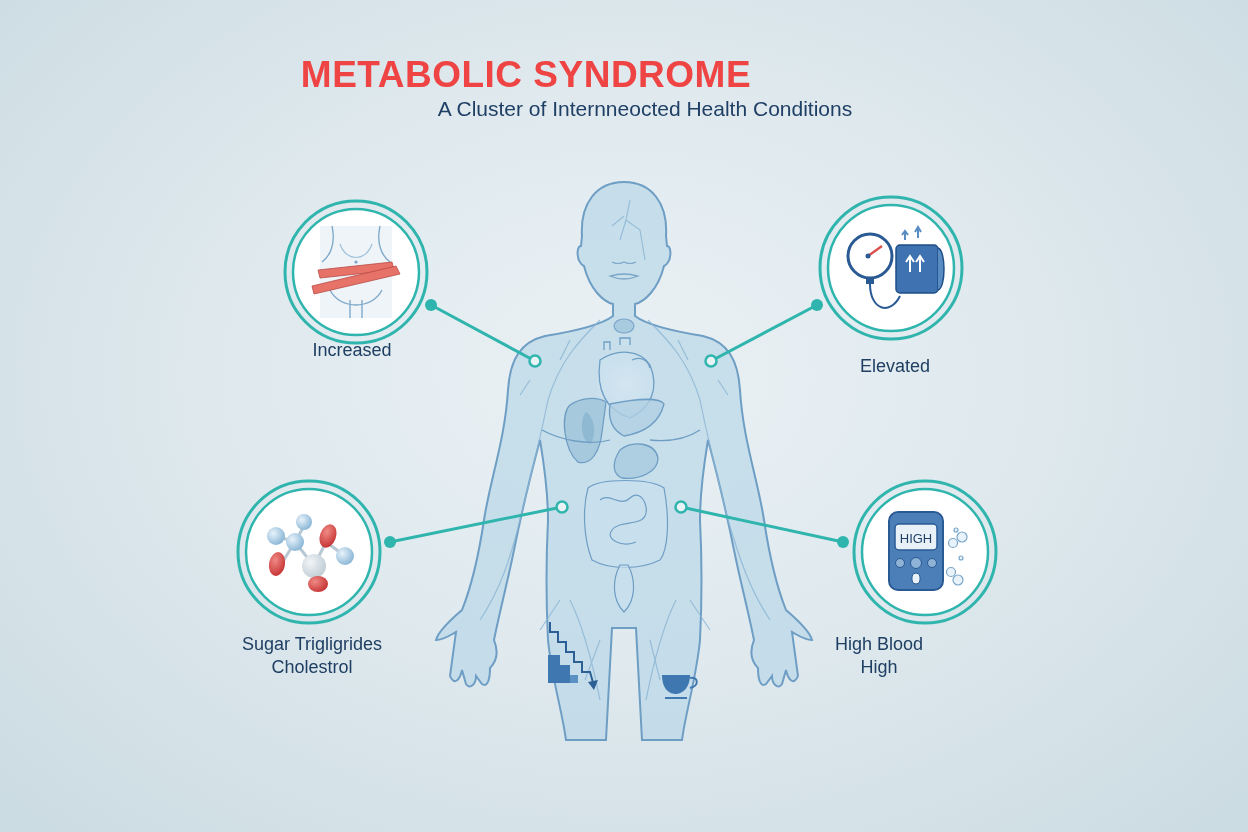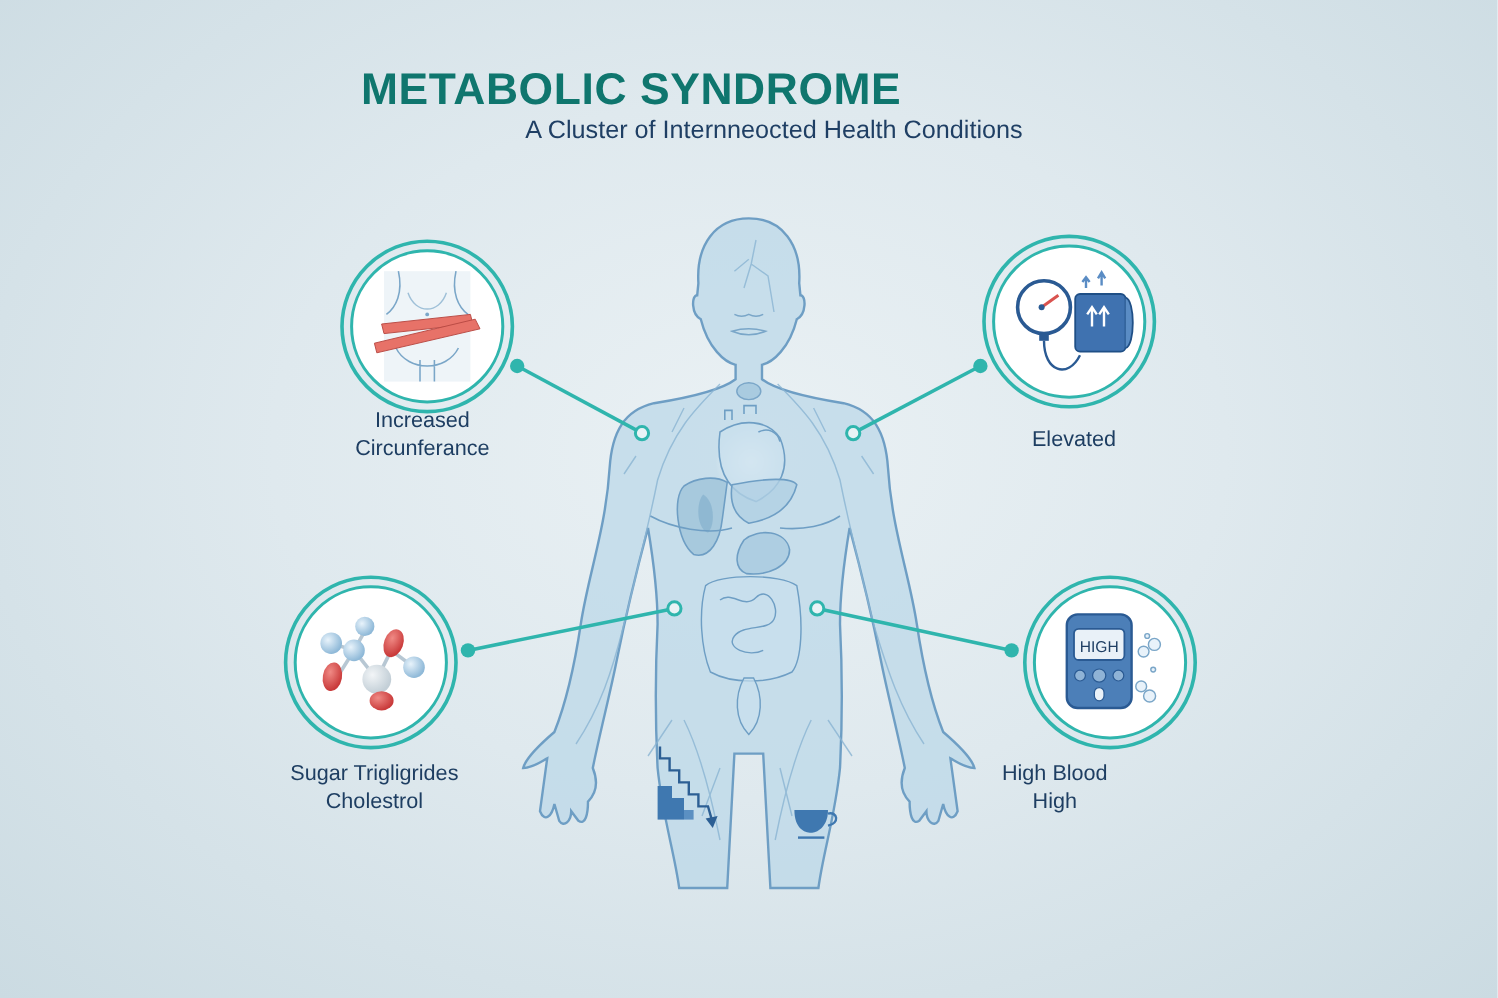--- a/index.html
+++ b/index.html
@@ -3,21 +3,21 @@
 <meta charset="utf-8">
 <style>
   html, body { margin:0; padding:0; }
   body {
     width:1248px; height:832px; overflow:hidden; position:relative;
     background: radial-gradient(ellipse at 50% 45%, #eaf1f4 0%, #dfe9ee 45%, #cbdbe2 100%);
     font-family: "Liberation Sans", sans-serif;
   }
   .title {
     position:absolute; left:0; width:1052px; top:54px; text-align:center;
-    font-weight:bold; font-size:37px; color:#0f766e; letter-spacing:0.5px;
+    font-weight:bold; font-size:37px; color:#ef4444; letter-spacing:0.5px;
   }
   .subtitle {
     position:absolute; left:0; width:1248px; top:97px; text-align:center;
     font-size:21px; color:#1f3f64;padding-left:21px;
   }
   svg.scene { position:absolute; left:0; top:0; }
   .label {
     position:absolute; text-align:center; font-size:18px; line-height:23px; color:#1e3e62;
     width:220px;
   }
@@ -216,21 +216,20 @@
         <circle cx="961" cy="558" r="2"></circle>
         <circle cx="951" cy="572" r="4.5"></circle>
         <circle cx="958" cy="580" r="5"></circle>
       </g>
     </g>
   </g>
 </svg>
 
 <div class="label" style="left:242px; top:339px;">
   <div>Increased</div>
-  <div>Circunferance</div>
 </div>
 <div class="label" style="left:785px; top:355px;">
   <div>Elevated</div>
 </div>
 <div class="label" style="left:202px; top:633px;">
   <div>Sugar Trigligrides</div>
   <div>Cholestrol</div>
 </div>
 <div class="label" style="left:769px; top:633px;">
   <div>High Blood</div>

